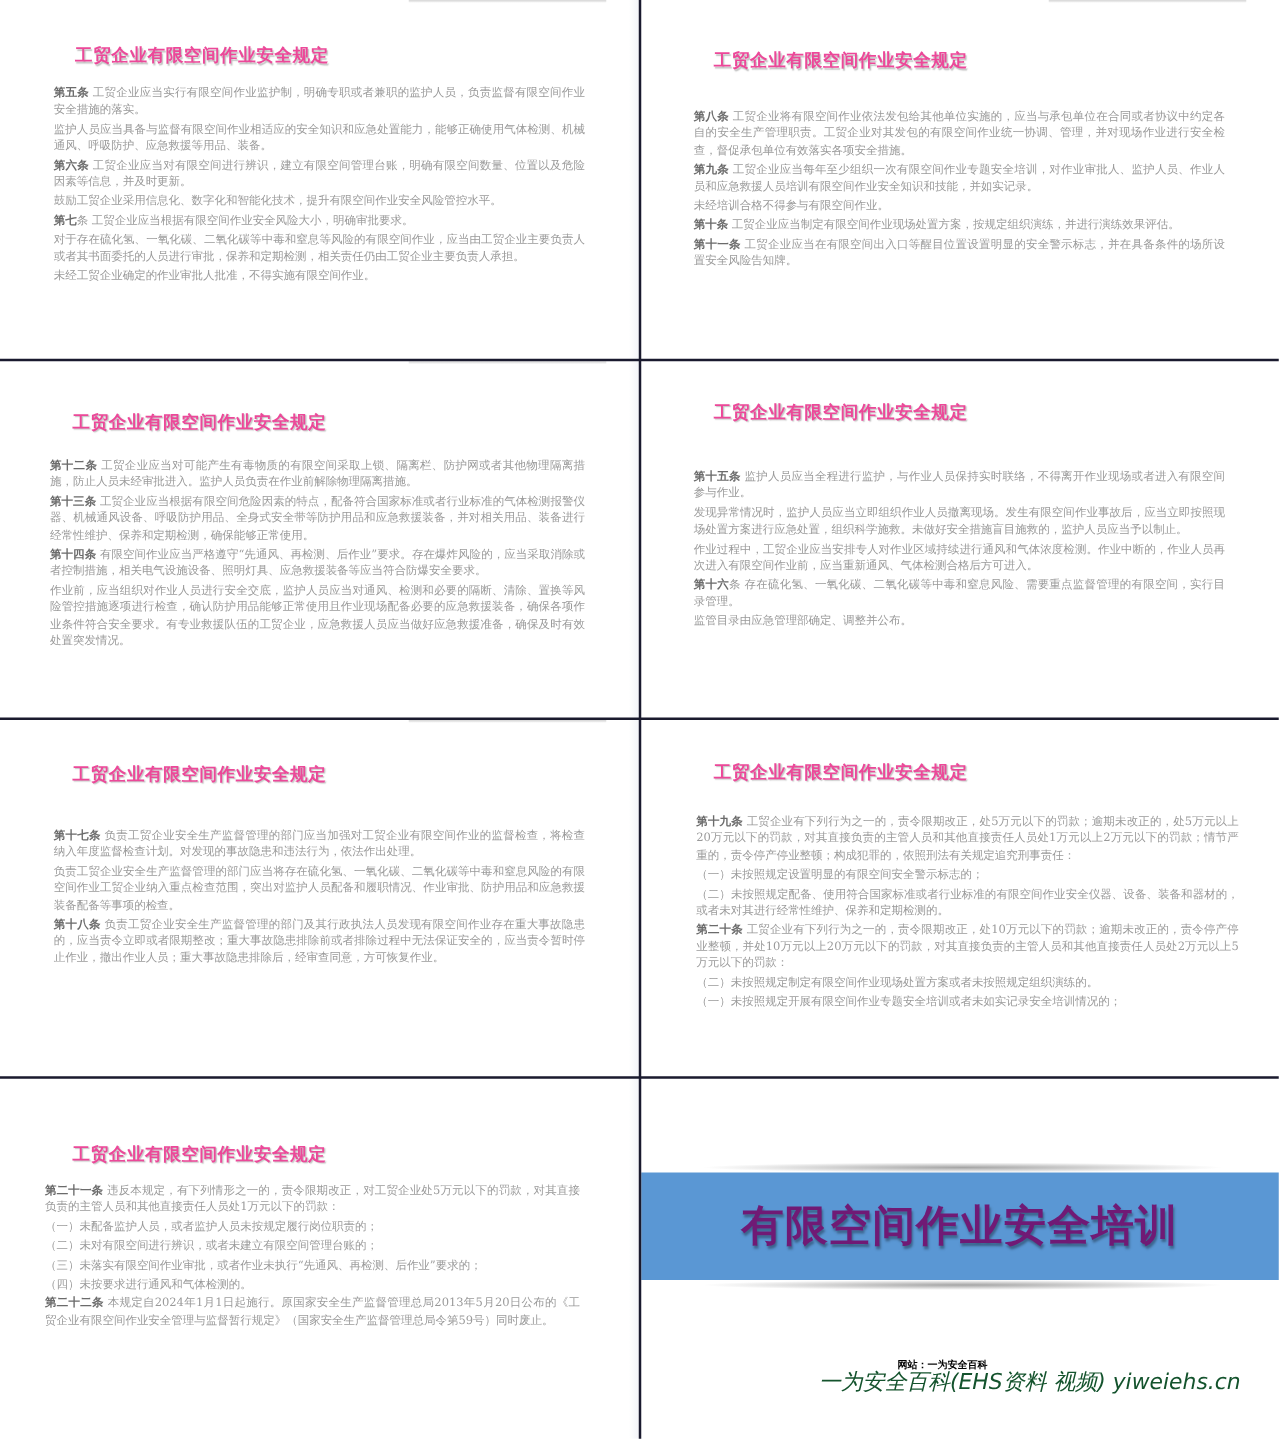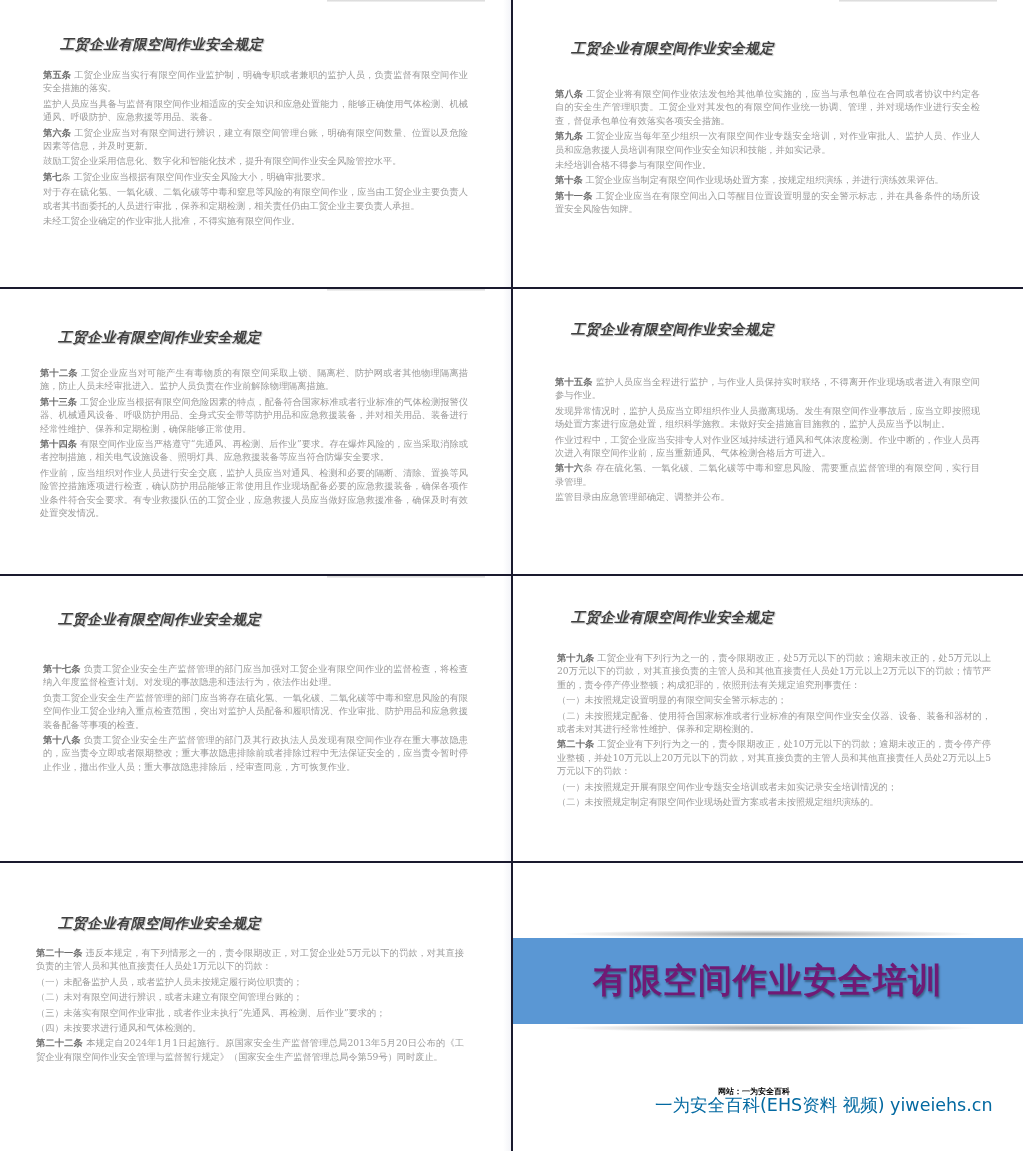--- a/index.html
+++ b/index.html
@@ -7,42 +7,42 @@
          font-family: "DejaVu Serif", "Liberation Serif", serif; }
   .grid { position: absolute; left: 0; top: 0; width: 1023px; height: 1151px; }
   .vline { position: absolute; left: 511px; top: 0; width: 2px; height: 1151px; background: #1a1a2e; }
   .hline { position: absolute; left: 0; width: 1023px; height: 2px; background: #1a1a2e; }
   .slide { position: absolute; overflow: hidden; background: #fff; }
   .slide .topbar { position: absolute; top: 0; right: 26px; width: 158px; height: 2px;
                    background: linear-gradient(to bottom, #d6d6d6, #f4f4f4); }
   .slide .rightedge { position: absolute; top: 0; right: 0; width: 8px; height: 100%;
                       background: linear-gradient(to right, #ffffff, #f3f4f8); }
   .title { position: absolute; font-family: "DejaVu Sans", "Liberation Sans", sans-serif;
-           font-size: 14px; font-weight: bold; font-style: italic; color: #404040;
+           font-size: 14px; font-weight: bold; color: #ec4899;
            text-shadow: 1px 1px 1px rgba(0,0,0,0.25); letter-spacing: 0.5px; }
   .body { position: absolute; font-size: 9.2px; line-height: 13.4px; color: #9a9a9a; }
   .body p { margin: 0 0 2px 0; text-align: justify; }
   .body b { color: #6b6b6b; font-weight: bold; }
   .band { position: absolute; left: 513px; top: 938px; width: 510px; height: 86px;
           background: #5a97d4; }
   .band-shadow-top { position: absolute; left: 560px; top: 930px; width: 420px; height: 8px;
           background: radial-gradient(ellipse at center, rgba(90,90,90,0.55) 0%, rgba(255,255,255,0) 70%); }
   .band-shadow-bot { position: absolute; left: 560px; top: 1024px; width: 420px; height: 8px;
           background: radial-gradient(ellipse at center, rgba(90,90,90,0.55) 0%, rgba(255,255,255,0) 70%); }
   .band-title { position: absolute; left: 513px; top: 938px; width: 510px; height: 86px;
           display: flex; align-items: center; justify-content: center;
           font-family: "DejaVu Sans", "Liberation Sans", sans-serif; font-weight: bold;
           font-size: 34px; color: #701a75; letter-spacing: 1px;
           text-shadow: 1px 2px 2px rgba(0,0,0,0.35); }
   .site-label { position: absolute; left: 718px; top: 1086px;
           font-family: "DejaVu Sans", "Liberation Sans", sans-serif; font-size: 8px;
           font-weight: bold; color: #000; }
   .watermark { position: absolute; left: 655px; top: 1093px;
           font-family: "DejaVu Sans", "Liberation Sans", sans-serif; font-size: 17.5px;
-          color: #0369a1; white-space: nowrap; }
+          font-style: italic; color: #14532d; white-space: nowrap; }
 </style>
 </head>
 <body>
 
 <div class="grid">
 
   <div class="slide" style="left:0;top:0;width:511px;height:287px;">
     <div class="topbar"></div>
     <div class="rightedge"></div>
     <div class="title" style="left:60px;top:36px;">工贸企业有限空间作业安全规定</div>
@@ -103,22 +103,22 @@
     </div>
   </div>
 
   <div class="slide" style="left:513px;top:576px;width:510px;height:285px;">
     <div class="title" style="left:58px;top:33px;">工贸企业有限空间作业安全规定</div>
     <div class="body" style="left:44px;top:75px;width:434px;">
       <p><b>第十九条</b><span> 工贸企业有下列行为之一的，责令限期改正，处5万元以下的罚款；逾期未改正的，处5万元以上20万元以下的罚款，对其直接负责的主管人员和其他直接责任人员处1万元以上2万元以下的罚款；情节严重的，责令停产停业整顿；构成犯罪的，依照刑法有关规定追究刑事责任：</span></p>
       <p><span>（一）未按照规定设置明显的有限空间安全警示标志的；</span></p>
       <p><span>（二）未按照规定配备、使用符合国家标准或者行业标准的有限空间作业安全仪器、设备、装备和器材的，或者未对其进行经常性维护、保养和定期检测的。</span></p>
       <p><b>第二十条</b><span> 工贸企业有下列行为之一的，责令限期改正，处10万元以下的罚款；逾期未改正的，责令停产停业整顿，并处10万元以上20万元以下的罚款，对其直接负责的主管人员和其他直接责任人员处2万元以上5万元以下的罚款：</span></p>
+      <p><span>（二）未按照规定制定有限空间作业现场处置方案或者未按照规定组织演练的。</span></p>
       <p><span>（一）未按照规定开展有限空间作业专题安全培训或者未如实记录安全培训情况的；</span></p>
-      <p><span>（二）未按照规定制定有限空间作业现场处置方案或者未按照规定组织演练的。</span></p>
     </div>
   </div>
 
   <div class="slide" style="left:0;top:863px;width:511px;height:288px;">
     <div class="rightedge"></div>
     <div class="title" style="left:58px;top:52px;">工贸企业有限空间作业安全规定</div>
     <div class="body" style="left:36px;top:83px;width:428px;">
       <p><b>第二十一条</b><span> 违反本规定，有下列情形之一的，责令限期改正，对工贸企业处5万元以下的罚款，对其直接负责的主管人员和其他直接责任人员处1万元以下的罚款：</span></p>
       <p><span>（一）未配备监护人员，或者监护人员未按规定履行岗位职责的；</span></p>
       <p><span>（二）未对有限空间进行辨识，或者未建立有限空间管理台账的；</span></p>

